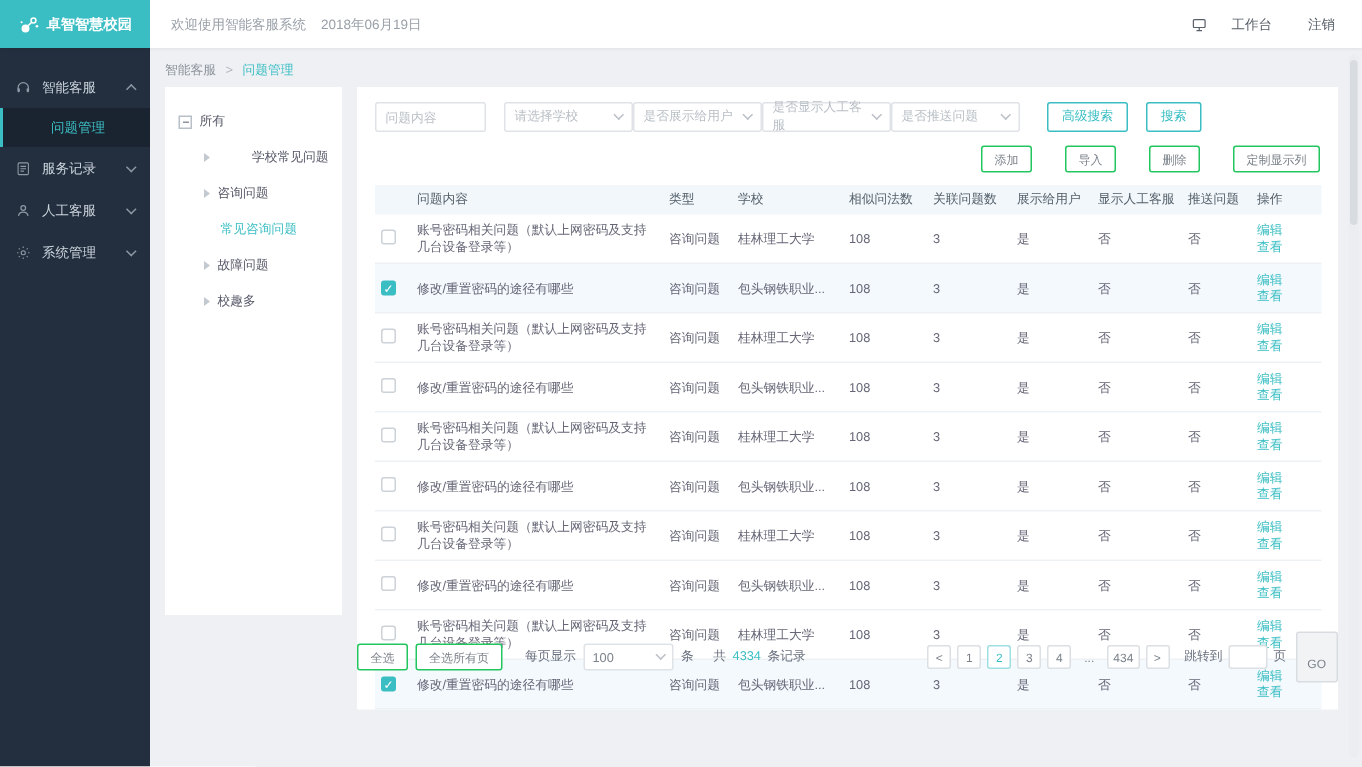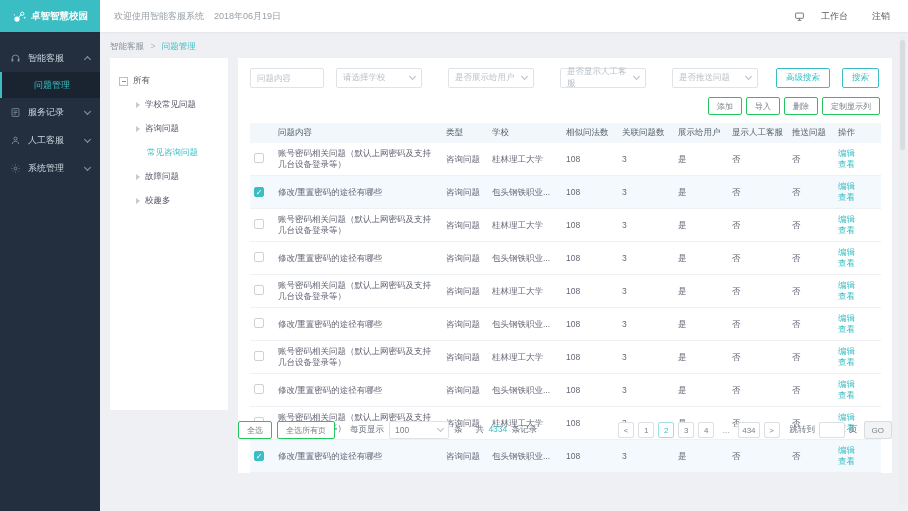--- a/index.html
+++ b/index.html
@@ -49,21 +49,21 @@
   
   .main-panel{position:absolute;left:238px;right:16px;top:58px;background:#fff;padding:10px 12px 0}
   .filter-row{display:flex;align-items:center;gap:12px}
   .f-input{width:74px;height:20px;border:1px solid #dfe3e8;border-radius:2px;padding:0 6px;font-size:8.5px;color:#555;outline:none;background:#fff}
   .f-input::placeholder{color:#b9bfc6}
   .f-select{width:86px;height:20px;border:1px solid #dfe3e8;border-radius:2px;display:flex;align-items:center;padding:0 6px;color:#b9bfc6;font-size:8.5px;cursor:pointer;background:#fff}
   .chev2{margin-left:auto;width:5px;height:5px;border-right:1.2px solid #b9bfc6;border-bottom:1.2px solid #b9bfc6;transform:rotate(45deg);margin-top:-3px;flex:none}
   .btn{height:20px;padding:0 9px;font-size:8.5px;border-radius:2px;border:1px solid #22c55e;background:#fff;color:#6b7280;cursor:pointer;white-space:nowrap}
   .btn.teal{border-color:var(--accent);color:var(--accent)}
   .btn.adv{margin-left:6px}
-  .action-row{display:flex;justify-content:flex-end;gap:4px;margin-top:9px}
+  .action-row{display:flex;justify-content:flex-end;gap:22px;margin-top:9px}
   .btn.small{height:18px;padding:0 8px;font-size:8px;color:#7b828a}
 
   table{width:100%;border-collapse:collapse;table-layout:fixed;margin-top:8px;font-size:8.5px}
   thead th{background:#f1f7fa;color:#55606a;font-weight:normal;text-align:left;height:20px;padding:0 4px;overflow:hidden;white-space:nowrap}
   tbody td{border-bottom:1px solid #eef1f4;padding:5px 4px;color:#667;line-height:11px;vertical-align:middle;overflow:hidden}
   tr.checked{background:#f3f9fd}
   .cb{display:inline-block;width:10px;height:10px;border:1px solid #ccd2d8;border-radius:2px;background:#fff;cursor:pointer}
   .cb.on{background:var(--accent);border-color:var(--accent);color:#fff;font-size:8px;line-height:9px;text-align:center}
   .op-link{color:var(--accent);cursor:pointer;margin-right:7px;white-space:nowrap}
 
@@ -72,21 +72,21 @@
   .pp-label{margin-left:10px}
   .pp-select{width:60px;height:18px;border:1px solid #dfe3e8;border-radius:2px;background:#fff;display:flex;align-items:center;padding:0 5px;color:#7b828a;cursor:pointer}
   .total-num{color:var(--accent);margin:0 2px}
   .total-wrap{margin-left:8px}
   .pager{margin-left:auto;display:flex;align-items:center;gap:4px}
   .pg{min-width:16px;height:16px;border:1px solid #dcdfe3;background:#fff;border-radius:2px;display:inline-flex;align-items:center;justify-content:center;padding:0 3px;color:#7b828a;cursor:pointer;font-size:8px}
   .pg.active{color:var(--accent);border-color:#9fdfe2}
   .pg.ellipsis{border:none;background:transparent;cursor:default}
   .jump-label{margin-left:6px}
   .jump-input{width:26px;height:16px;border:1px solid #dcdfe3;border-radius:2px;outline:none;padding:0 3px;font-size:8px}
-  .go-btn{height:18px;padding:0 7px;background:#f1f3f5;border:1px solid #d9dde1;border-radius:2px;color:#7b828a;font-size:8px;cursor:pointer;margin-left:2px}
+  .go-btn{height:18px;padding:16px 7px;background:#f1f3f5;border:1px solid #d9dde1;border-radius:2px;color:#7b828a;font-size:8px;cursor:pointer;margin-left:2px}
 
   
   .scrollbar{position:absolute;right:2px;top:36px;bottom:6px;width:7px;background:#ebedf0;border-radius:4px;z-index:4}
   .scroll-thumb{position:absolute;left:1px;right:1px;top:4px;height:110px;background:#d8dce1;border-radius:3px;cursor:pointer}
 </style>
 </head>
 <body>
 
 <header class="hdr">
   <div class="logo">
@@ -168,21 +168,21 @@
   <span>智能客服</span>
   <span class="sep">&gt;</span>
   <span class="cur">问题管理</span>
 </div>
 
 <section class="tree-panel">
     <div class="tree-row root">
       <span class="minus-box"></span>
       <span>所有</span>
     </div>
-    <div class="tree-row" style="padding-left: 17px;">
+    <div class="tree-row" style="padding-left: 17px; justify-content: space-between;">
       <span class="caret"></span>
       <span>学校常见问题</span>
     </div>
     <div class="tree-row" style="padding-left: 17px;">
       <span class="caret"></span>
       <span>咨询问题</span>
     </div>
     <div class="tree-row selected" style="padding-left: 28px;">
       <span>常见咨询问题</span>
     </div>
@@ -192,21 +192,21 @@
     </div>
     <div class="tree-row" style="padding-left: 17px;">
       <span class="caret"></span>
       <span>校趣多</span>
     </div>
   </section>
 
 <section class="main-panel">
   <div class="filter-row">
     <input class="f-input" placeholder="问题内容" style="">
-    <span class="selects-slot" style="display:flex;gap:26px">
+    <span class="selects-slot" style="display:flex;gap:0">
         <div class="f-select">
           <span>请选择学校</span>
           <span class="chev2"></span>
         </div>
         <div class="f-select">
           <span>是否展示给用户</span>
           <span class="chev2"></span>
         </div>
         <div class="f-select">
           <span>是否显示人工客服</span>

